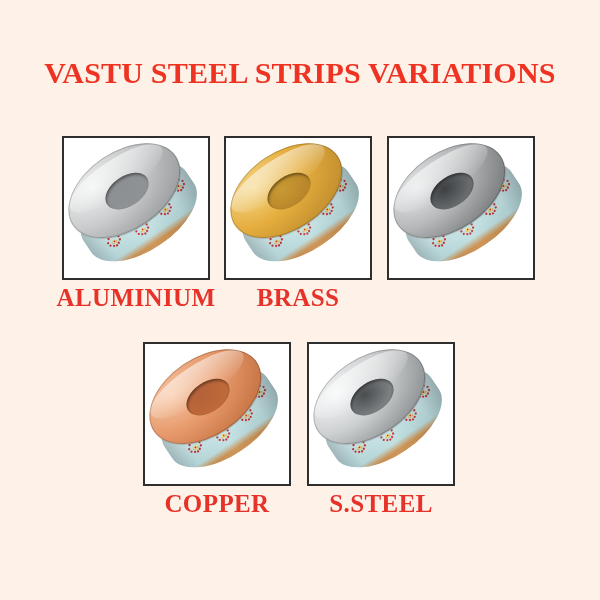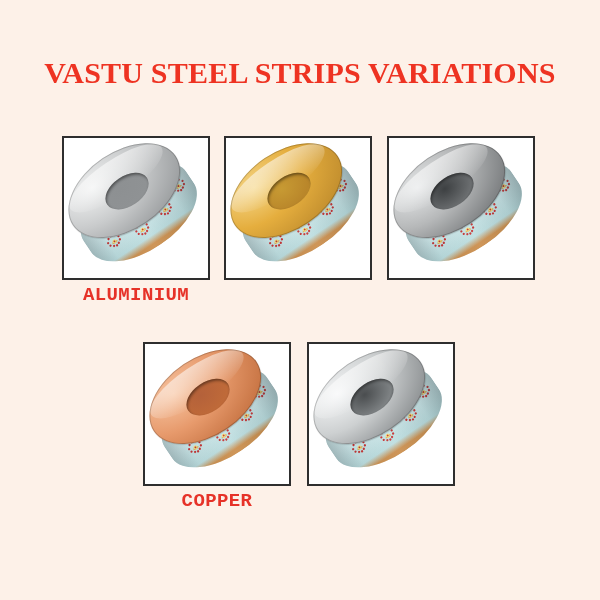--- a/index.html
+++ b/index.html
@@ -43,22 +43,22 @@
     box-sizing: border-box;
     overflow: hidden;
   }
 
   .product-label {
     position: absolute;
     left: -22px;
     width: 192px;
     text-align: center;
     color: #e63228;
-    font-family: Liberation Mono, monospace;
-    font-size: 19px;
+    font-family: Liberation Serif, serif;
+    font-size: 25px;
     font-weight: 700;
     letter-spacing: 0.4px;
     white-space: nowrap;
   }
 
   
   .roll-stage {
     position: absolute;
     left: 50%;
     top: 50%;
@@ -335,20 +335,21 @@
               <div class="side-shade"></div>
             </div>
             <div class="roll-face" style="background: radial-gradient(at 30% 24%, rgb(245, 215, 138) 0%, rgb(229, 174, 62) 42%, rgb(185, 134, 42) 92%);">
               <div class="face-gloss"></div>
               <div class="roll-hole" style="background: radial-gradient(at 40% 30%, rgb(199, 154, 51) 0%, rgb(185, 134, 42) 70%, rgb(199, 154, 51) 100%); box-shadow: rgba(0, 0, 0, 0.45) 0px 2px 3px inset;"></div>
             </div>
             <div class="rim-edge"></div>
           </div>
         </div>
       </div>
+      <div class="product-label" style="top: 148px; color: rgb(230, 50, 40);">BRASS</div>
     </div>
     <div class="product-cell" style="left: 387px; top: 136px; width: 148px; height: 174px;">
       <div class="card-frame" style="width: 148px; height: 144px;">
         <div class="roll-stage">
           <div class="roll-rot">
             <div class="roll-side">
               <div class="side-paper" style="background: linear-gradient(rgb(201, 138, 70) 0%, rgb(201, 138, 70) 6%, rgb(234, 245, 243) 7%, rgb(220, 240, 240) 20%, rgb(207, 232, 234) 52%, rgb(186, 220, 222) 84%, rgb(201, 138, 70) 94%, rgb(201, 138, 70) 100%);"></div>
               <div class="motifs">
                 <div class="motif" style="left: 16px; top: 40px;"><svg viewBox="0 0 20 18" width="19" height="17">
                     <g fill="#c32a2a">
@@ -603,14 +604,15 @@
               <div class="side-shade"></div>
             </div>
             <div class="roll-face" style="background: radial-gradient(at 30% 24%, rgb(246, 247, 248) 0%, rgb(205, 208, 209) 42%, rgb(126, 130, 132) 92%);">
               <div class="face-gloss"></div>
               <div class="roll-hole" style="background: radial-gradient(at 40% 30%, rgb(74, 77, 79) 0%, rgb(126, 130, 132) 70%, rgb(74, 77, 79) 100%); box-shadow: rgba(0, 0, 0, 0.45) 0px 2px 3px inset;"></div>
             </div>
             <div class="rim-edge"></div>
           </div>
         </div>
       </div>
+      <div class="product-label" style="top: 148px; color: rgb(230, 50, 40);">S.STEEL</div>
     </div>
   </div>
 
 </body></html>

